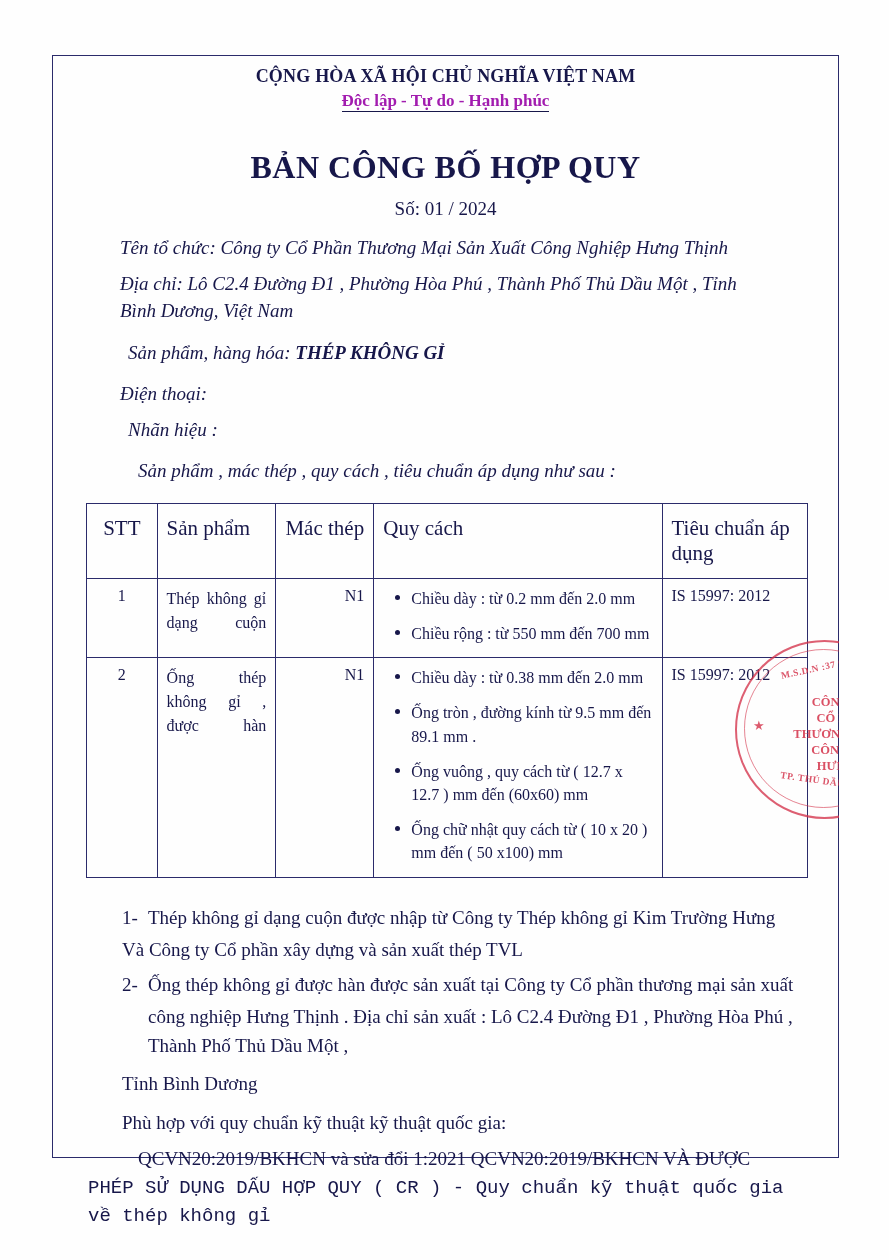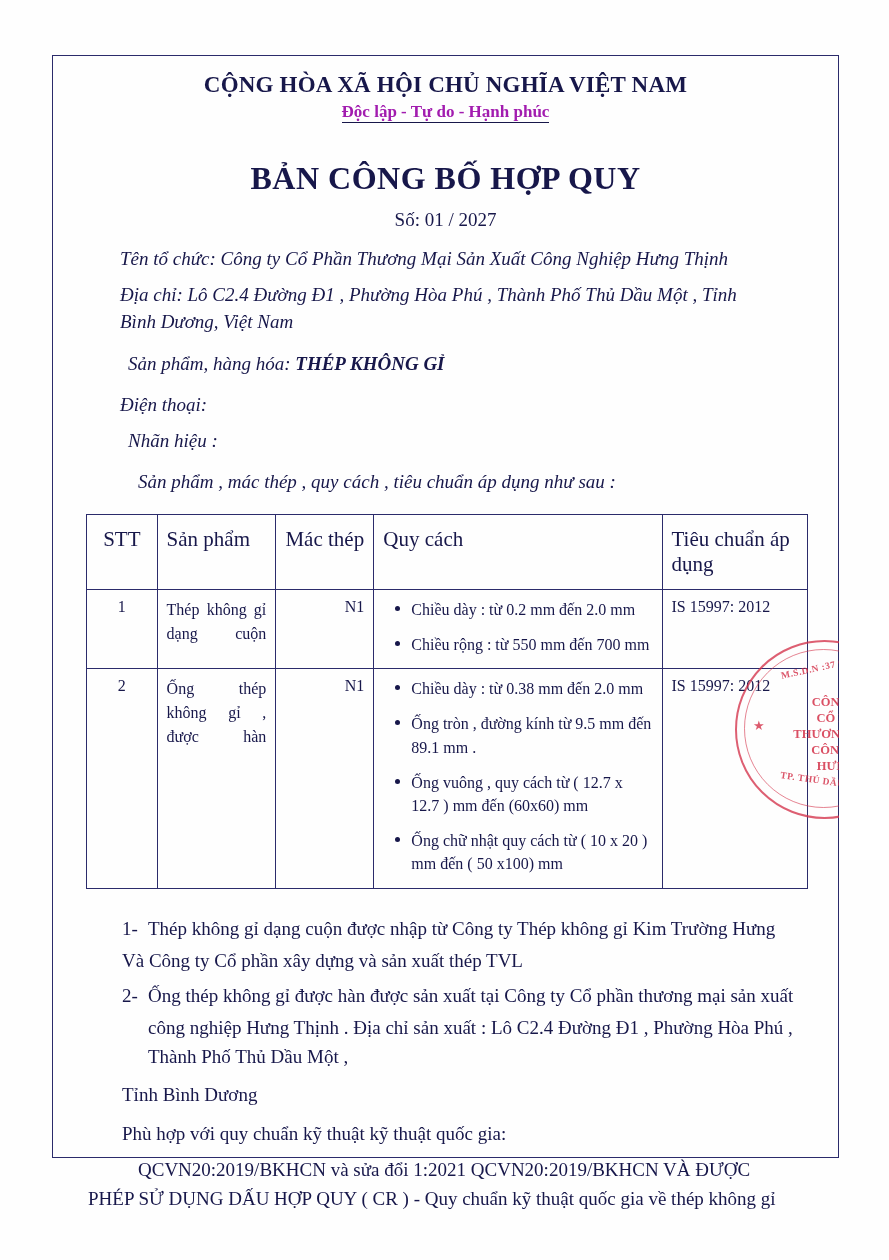--- a/index.html
+++ b/index.html
@@ -36,24 +36,23 @@
     left: 68px;
     top: 66px;
     width: 755px;
     box-sizing: border-box;
     padding: 0 14px;
   }
 
   .head-title {
     text-align: center;
     font-weight: bold;
-    font-size: 23px;
+    font-size: 18px;
     letter-spacing: 0.2px;
     color: #17174a;
-    margin-top: 6px;
   }
   .head-sub {
     text-align: center;
     font-weight: bold;
     font-size: 17px;
     margin-top: 4px;
     color: #a21caf;
   }
   .head-sub span.u {
     border-bottom: 1.3px solid #17174a;
@@ -166,21 +165,21 @@
   }
 
   .tail {
     font-size: 19px;
     line-height: 1.5;
     color: #17174a;
   }
   .tail .l1 { padding-left: 40px; margin-top: 10px; }
   .tail .l2 { padding-left: 40px; margin-top: 10px; }
   .tail .l3 { padding-left: 56px; margin-top: 8px; }
-  .tail .l4 { padding-left: 6px; }
+  .tail .l4 { padding-left: 6px; font-family: Liberation Mono, monospace; }
 
   
   .stamp {
     position: absolute;
     left: 735px;
     top: 640px;
     width: 175px;
     height: 175px;
     pointer-events: none;
   }
@@ -246,21 +245,21 @@
 
 <div class="page">
   <div class="frame"></div>
 
   <div class="inner">
 
     <div class="head-title">CỘNG HÒA XÃ HỘI CHỦ NGHĨA VIỆT NAM</div>
     <div class="head-sub"><span class="u">Độc lập - Tự do - Hạnh phúc</span></div>
 
     <div class="doc-title">BẢN CÔNG BỐ HỢP QUY</div>
-    <div class="doc-number">Số: 01 / 2027</div>
+    <div class="doc-number">Số: 01 / 2024</div>
 
     <div class="para indent1">Tên tổ chức: Công ty Cổ Phần Thương Mại Sản Xuất Công Nghiệp Hưng Thịnh</div>
     <div class="para indent1" style="margin-top:8px">Địa chỉ: Lô C2.4 Đường Đ1 , Phường Hòa Phú , Thành Phố Thủ Dầu Một , Tỉnh</div>
     <div class="para indent1" style="margin-top:0">Bình Dương, Việt Nam</div>
     <div class="para indent2">
       <span>Sản phẩm, hàng hóa:</span>
       <b>THÉP KHÔNG GỈ</b>
     </div>
 
     <div class="para indent1">Điện thoại:</div>

